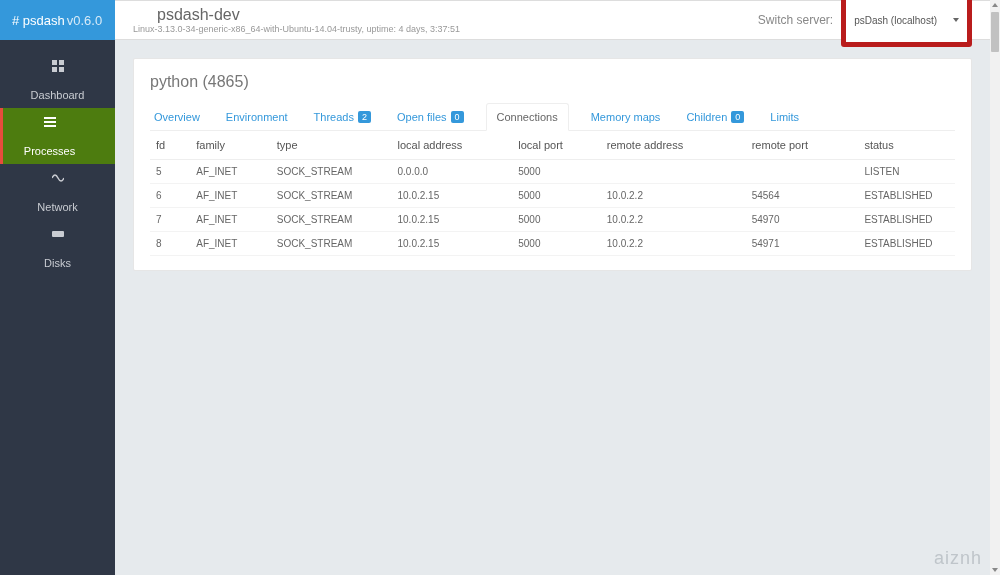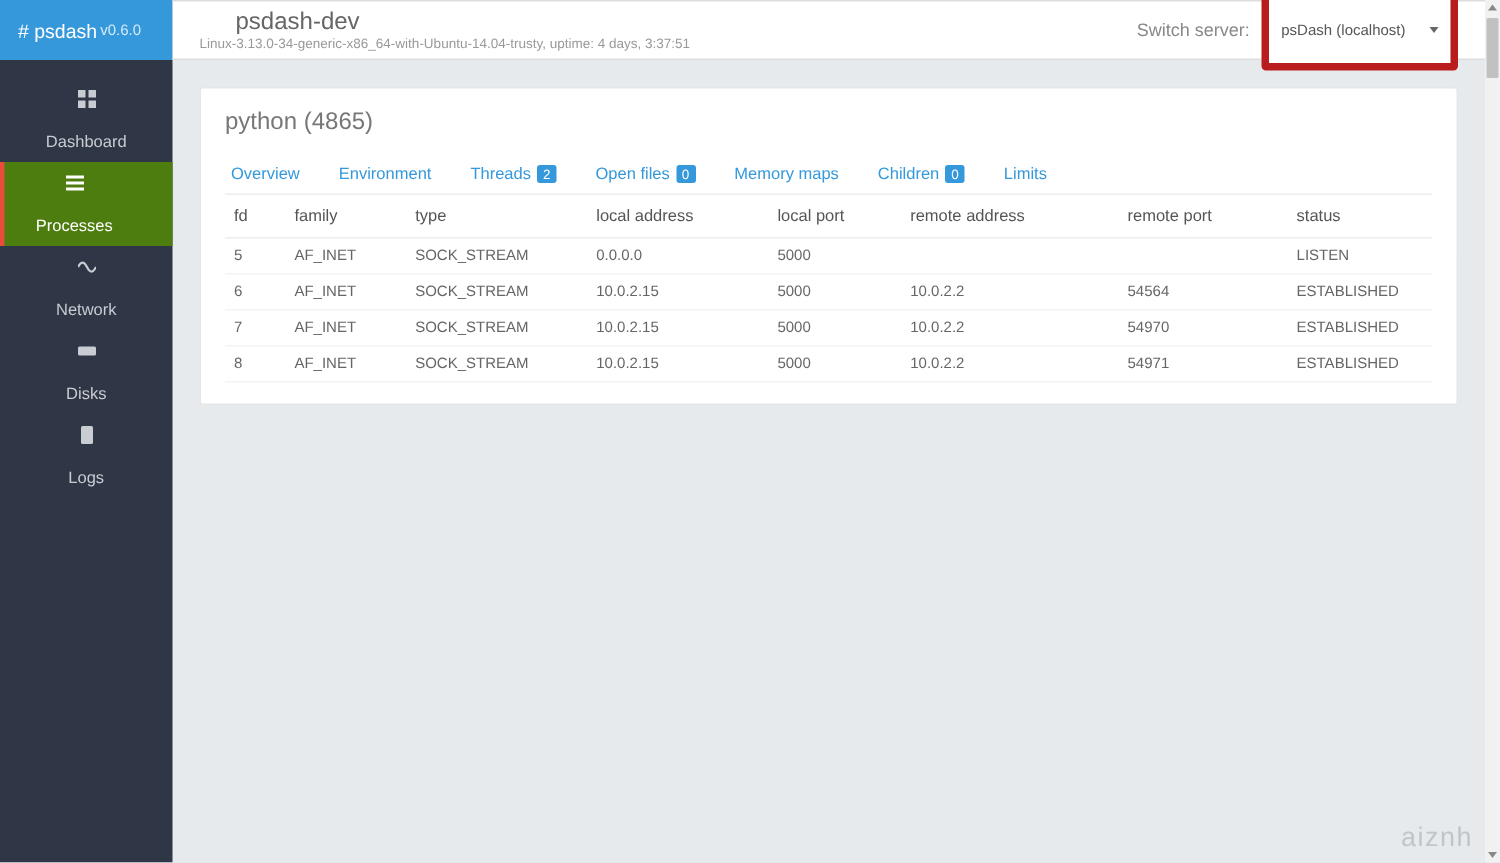--- a/index.html
+++ b/index.html
@@ -22,21 +22,21 @@
     }
     .brand {
       background: #3498db;
       height: 40px;
       display: flex;
       align-items: center;
       padding: 0 12px;
       font-size: 13px;
       color: #fff;
     }
-    .brand .ver { font-size: 10px; opacity: 0.8; margin-left: 2px; }
+    .brand .ver { font-size: 13px; opacity: 0.8; margin-left: 2px; }
     .nav { list-style: none; margin-top: 12px; }
     .nav li {
       display: flex;
       align-items: center;
       padding: 7px 28px;
       font-size: 11px;
       color: #c9ccd2;
       cursor: pointer;
       gap: 16px;
       flex-direction: column;
@@ -208,28 +208,20 @@
       <span>Network</span>
     </li>
     <li>
       <span class="icn">
           <svg width="12" height="12" viewBox="0 0 12 12">
             <rect x="0" y="3" width="12" height="6" rx="1"></rect>
           </svg>
         </span>
       <span>Disks</span>
     </li>
-    <li>
-      <span class="icn">
-          <svg width="12" height="12" viewBox="0 0 12 12">
-            <rect x="2" y="0" width="8" height="12" rx="1"></rect>
-          </svg>
-        </span>
-      <span>Logs</span>
-    </li>
   </ul>
 </div>
 
 <div class="topbar">
   <div class="title-wrap">
     <div class="title">psdash-dev</div>
     <div class="subtitle">Linux-3.13.0-34-generic-x86_64-with-Ubuntu-14.04-trusty, uptime: 4 days, 3:37:51</div>
   </div>
   <div class="spacer"></div>
   <span class="switch-label">Switch server:</span>
@@ -249,20 +241,23 @@
       <div class="tab">
           <span>Environment</span>
         </div>
       <div class="tab">
           <span>Threads</span>
           <span class="badge">2</span>
         </div>
       <div class="tab">
           <span>Open files</span>
           <span class="badge">0</span>
+        </div>
+      <div class="tab active">
+          <span>Connections</span>
         </div>
       <div class="tab">
           <span>Memory maps</span>
         </div>
       <div class="tab">
           <span>Children</span>
           <span class="badge">0</span>
         </div>
       <div class="tab">
           <span>Limits</span>

